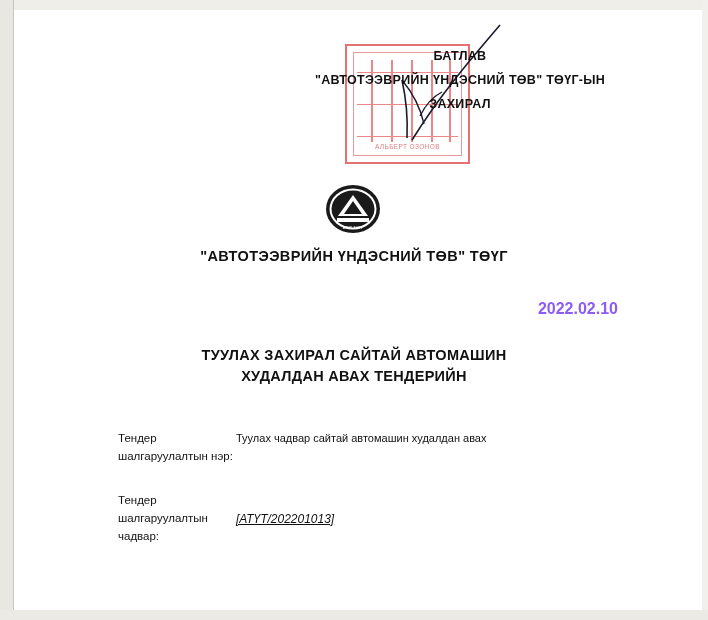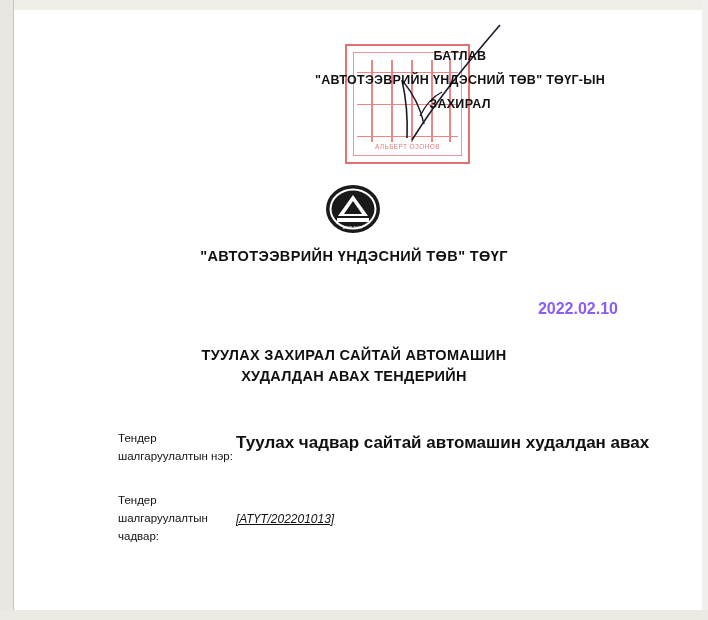--- a/index.html
+++ b/index.html
@@ -201,23 +201,23 @@
     top: 0;
     width: 118px;
     font-size: 11.5px;
     color: #111;
     line-height: 1.55;
     margin-left: 10px;
   }
   .field-value {
     position: absolute;
     left: 128px;
-    font-size: 17px;
-    color: #111;
-    font-weight: bold;
+    font-size: 11px;
+    color: #111;
+    font-weight: normal;
     line-height: 1.55;
   }
   .field-value.italic {
     font-style: italic;
     font-weight: normal;
     font-size: 12px;
   }
   #field-name { top: 430px; }
   #field-name .field-value { top: 0; }
   #field-number { top: 492px; }

